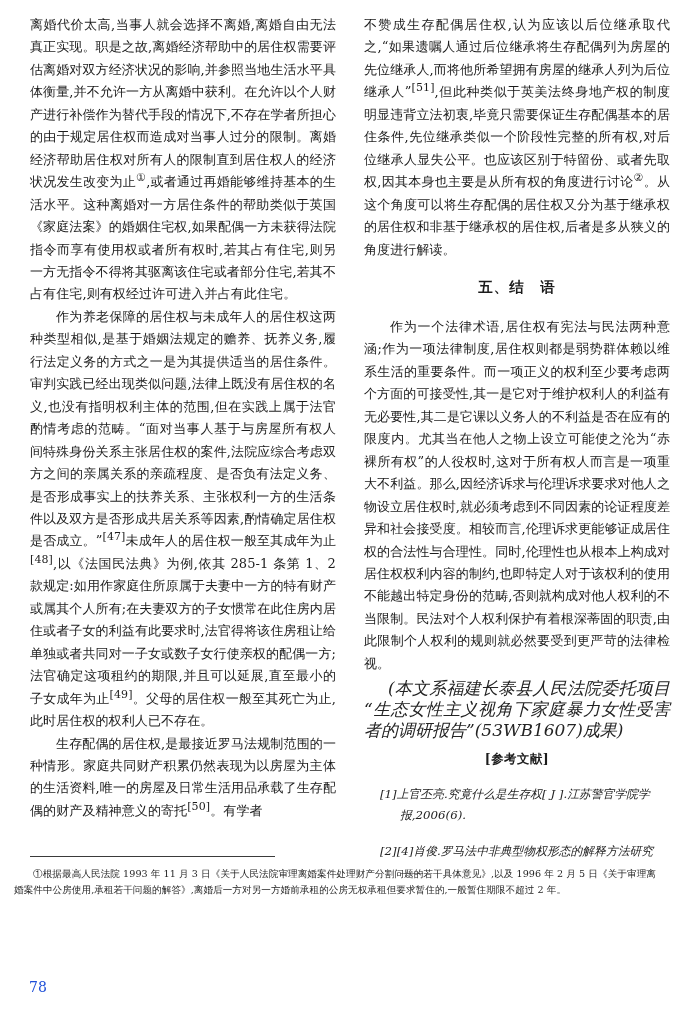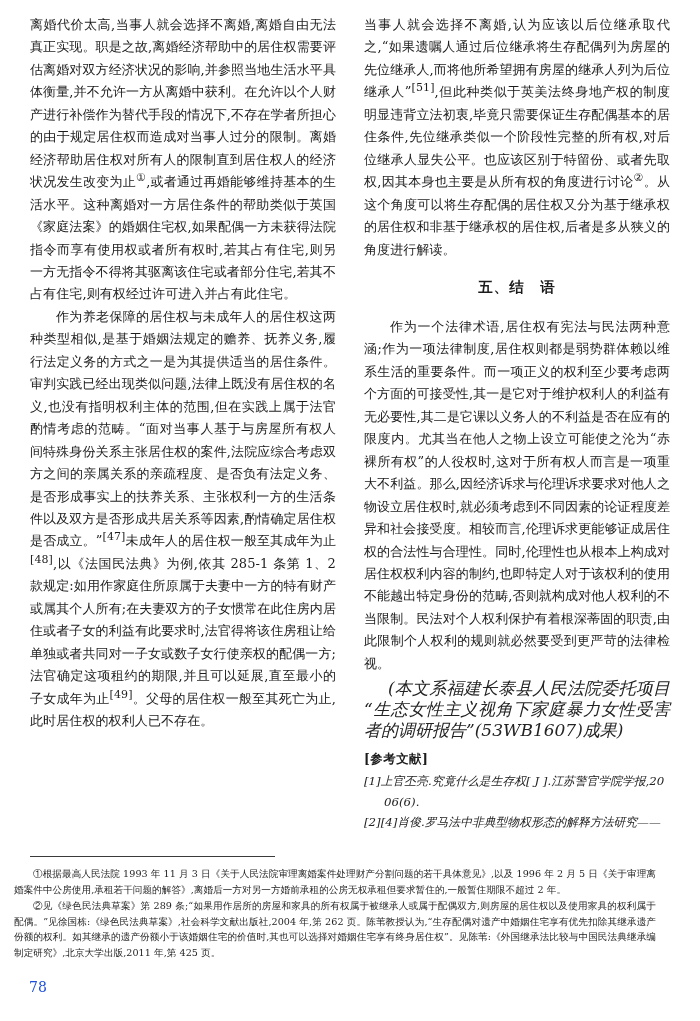--- a/index.html
+++ b/index.html
@@ -77,26 +77,27 @@
     text-justify: inter-ideograph;
     text-indent: 24px;
     font-style: italic;
     word-break: break-all;
     color: #232323;
   }
 
   
   .ref-title {
     margin: 10px 0 3px 0;
+    text-align: center;
     font-size: 12.4px;
     font-weight: bold;
     letter-spacing: 0.5px;
   }
   .ref-item {
-    margin: 0;
+    margin: 16px;
     font-size: 11.8px;
     line-height: 20.5px;
     text-align: left;
     padding-left: 20px;
     text-indent: -20px;
     font-style: italic;
     word-break: break-all;
     color: #232323;
   }
 
@@ -143,44 +144,44 @@
 <div class="page">
 
   <div class="columns">
 
     <div class="col">
 
       <p class="body"><span>离婚代价太高,当事人就会选择不离婚,离婚自由无法真正实现。职是之故,离婚经济帮助中的居住权需要评估离婚对双方经济状况的影响,并参照当地生活水平具体衡量,并不允许一方从离婚中获利。在允许以个人财产进行补偿作为替代手段的情况下,不存在学者所担心的由于规定居住权而造成对当事人过分的限制。离婚经济帮助居住权对所有人的限制直到居住权人的经济状况发生改变为</span><span>止</span><sup>①</sup><span>,或者通过再婚能够维持基本的生活水平。这种离婚对一方居住条件的帮助类似于英国《家庭法案》的婚姻住宅权,如果配偶一方未获得法院指令而享有使用权或者所有权时,若其占有住宅,则另一方无指令不得将其驱离该住宅或者部分住宅,若其不占有住宅,则有权经过许可进入并占有此住宅。</span></p>
 
       <p class="body indent"><span>作为养老保障的居住权与未成年人的居住权这两种类型相似,是基于婚姻法规定的赡养、抚养义务,履行法定义务的方式之一是为其提供适当的居住条件。审判实践已经出现类似问题,法律上既没有居住权的名义,也没有指明权利主体的范围,但在实践上属于法官酌情考虑的范畴。“面对当事人基于与房屋所有权人间特殊身份关系主张居住权的案件,法院应综合考虑双方之间的亲属关系的亲疏程度、是否负有法定义务、是否形成事实上的扶养关系、主张权利一方的生活条件以及双方是否形成共居关系等因素,酌情确定居住权是否成立。”</span><sup>[47]</sup><span>未成年人的居住权一般至其成年为止</span><sup>[48]</sup><span>,以《法国民法典》为例,依其 285-1 条第 1、2 款规定:如用作家庭住所原属于夫妻中一方的特有财产或属其个人所有;在夫妻双方的子女惯常在此住房内居住或者子女的利益有此要求时,法官得将该住房租让给单独或者共同对一子女或数子女行使亲权的配偶一方;法官确定这项租约的期限,并且可以延展,直至最小的子女成年为止</span><sup>[49]</sup><span>。父母的居住权一般至其死亡为止,此时居住权的权利人已不存在。</span></p>
 
+      <p class="body indent"><span>生存配偶的居住权,是最接近罗马法规制范围的一种情形。家庭共同财产积累仍然表现为以房屋为主体的生活资料,唯一的房屋及日常生活用品承载了生存配偶的财产及精神意义的寄托</span><sup>[50]</sup><span>。有学者</span></p>
 
     </div>
 
     <div class="col">
 
-      <p class="body"><span>当事人就会选择不离婚,认为应该以后位继承取代之,“如果遗嘱人通过后位继承将生存配偶列为房屋的先位继承人,而将他所希望拥有房屋的继承人列为后位继承人”</span><sup>[51]</sup><span>,但此种类似于英美法终身地产权的制度明显违背立法初衷,毕竟只需要保证生存配偶基本的居住条件,先位继承类似一个阶段性完整的所有权,对后位继承人显失公平。也应该区别于特留份、或者先取权,因其本身也主要是从所有权的角度进行讨论</span><sup>②</sup><span>。从这个角度可以将生存配偶的居住权又分为基于继承权的居住权和非基于继承权的居住权,后者是多从狭义的角度进行解读。</span></p>
+      <p class="body"><span>不赞成生存配偶居住权,认为应该以后位继承取代之,“如果遗嘱人通过后位继承将生存配偶列为房屋的先位继承人,而将他所希望拥有房屋的继承人列为后位继承人”</span><sup>[51]</sup><span>,但此种类似于英美法终身地产权的制度明显违背立法初衷,毕竟只需要保证生存配偶基本的居住条件,先位继承类似一个阶段性完整的所有权,对后位继承人显失公平。也应该区别于特留份、或者先取权,因其本身也主要是从所有权的角度进行讨论</span><sup>②</sup><span>。从这个角度可以将生存配偶的居住权又分为基于继承权的居住权和非基于继承权的居住权,后者是多从狭义的角度进行解读。</span></p>
 
       <h2 class="sec-heading">五、结　语</h2>
 
       <p class="body indent">作为一个法律术语,居住权有宪法与民法两种意涵;作为一项法律制度,居住权则都是弱势群体赖以维系生活的重要条件。而一项正义的权利至少要考虑两个方面的可接受性,其一是它对于维护权利人的利益有无必要性,其二是它课以义务人的不利益是否在应有的限度内。尤其当在他人之物上设立可能使之沦为“赤裸所有权”的人役权时,这对于所有权人而言是一项重大不利益。那么,因经济诉求与伦理诉求要求对他人之物设立居住权时,就必须考虑到不同因素的论证程度差异和社会接受度。相较而言,伦理诉求更能够证成居住权的合法性与合理性。同时,伦理性也从根本上构成对居住权权利内容的制约,也即特定人对于该权利的使用不能越出特定身份的范畴,否则就构成对他人权利的不当限制。民法对个人权利保护有着根深蒂固的职责,由此限制个人权利的规则就必然要受到更严苛的法律检视。</p>
 
       <p class="ack">(本文系福建长泰县人民法院委托项目 “生态女性主义视角下家庭暴力女性受害者的调研报告”(53WB1607)成果)</p>
 
       <div class="ref-title">[参考文献]</div>
 
       <p class="ref-item">[1]上官丕亮.究竟什么是生存权[ J ].江苏警官学院学报,2006(6).</p>
       <p class="ref-item">[2][4]肖俊.罗马法中非典型物权形态的解释方法研究——</p>
 
     </div>
 
   </div>
 
   <div class="fn-rule"></div>
 
   <div class="footnotes">
     <p class="fn">①根据最高人民法院 1993 年 11 月 3 日《关于人民法院审理离婚案件处理财产分割问题的若干具体意见》,以及 1996 年 2 月 5 日《关于审理离婚案件中公房使用,承租若干问题的解答》,离婚后一方对另一方婚前承租的公房无权承租但要求暂住的,一般暂住期限不超过 2 年。</p>
-    <p class="fn">②见《绿色民法典草案》第 289 条;“如果用作居所的房屋和家具的所有权属于被继承人或属于配偶双方,则房屋的居住权以及使用家具的权利属于配偶。”见徐国栋:《绿色民法典草案》,社会科学文献出版社,2004 年,第 262 页。陈苇教授认为,“生存配偶对遗产中婚姻住宅享有优先扣除其继承遗产份额的权利。如其继承的遗产份额小于该婚姻住宅的价值时,其也可以选择对婚姻住宅享有终身居住权”。见陈苇:《外国继承法比较与中国民法典继承编制定研究》,北京大学出版,2011 年,第 425 页。</p>
   </div>
 
   <div class="page-number">78</div>
 
 </div>
 
 </body></html>

